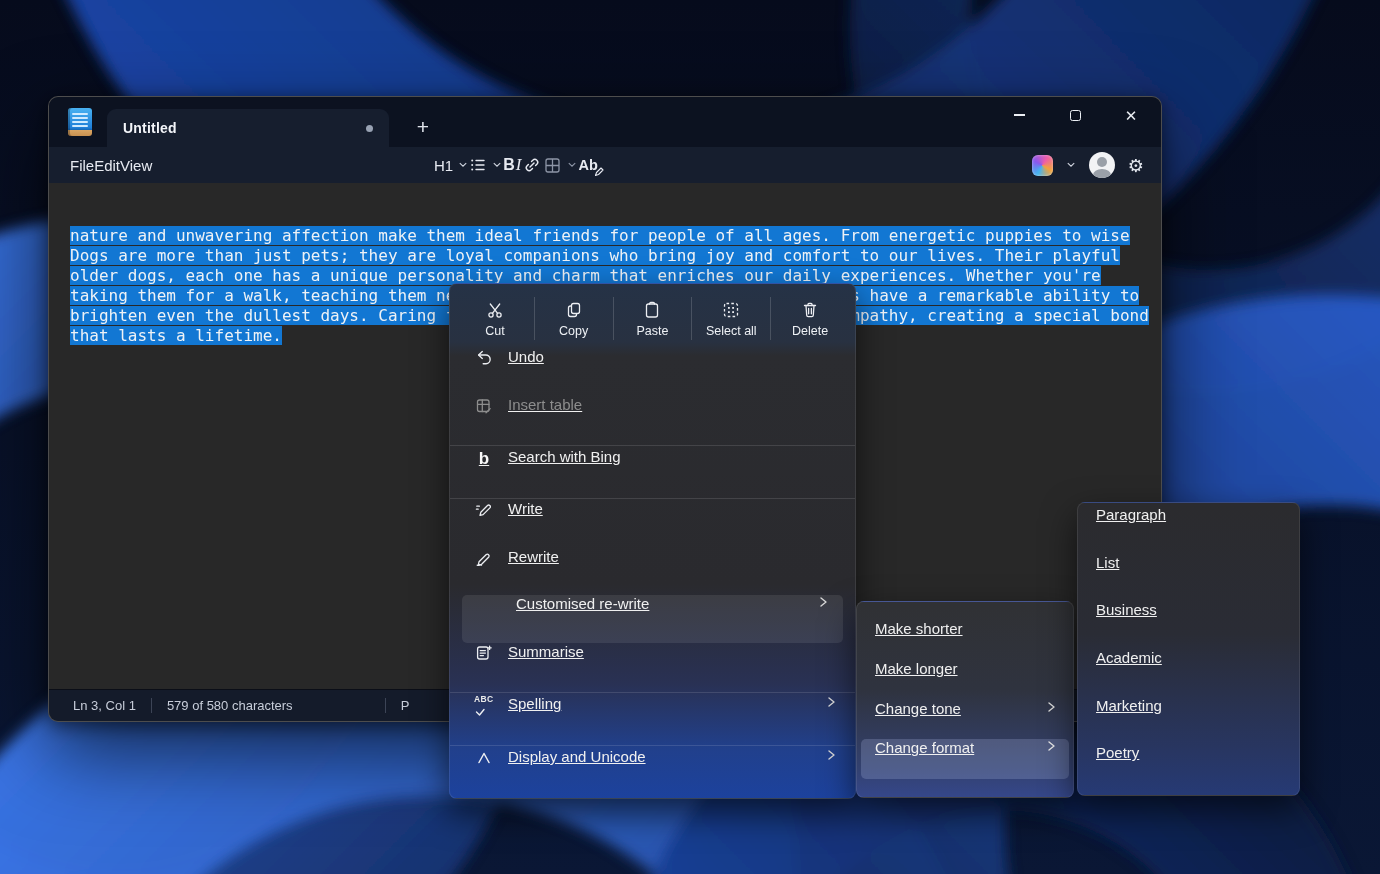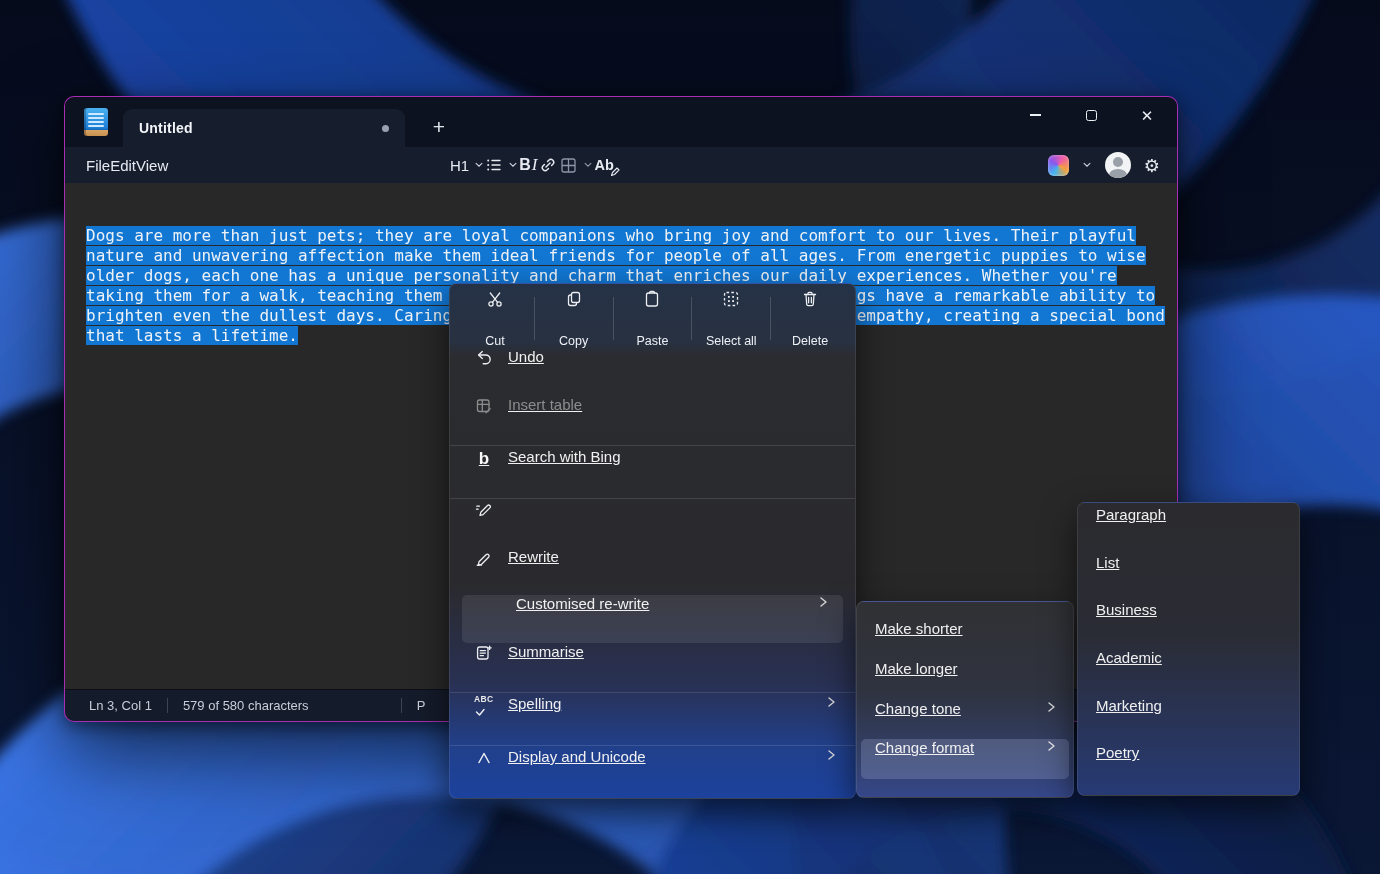--- a/index.html
+++ b/index.html
@@ -3,23 +3,23 @@
 <meta charset="utf-8">
 <style>
   * { margin:0; padding:0; box-sizing:border-box; }
   html,body { width:1380px; height:874px; overflow:hidden; background:#081022;
               font-family:"Liberation Sans", sans-serif; }
 
   
   #wallpaper { position:absolute; inset:0; z-index:0; }
 
   
-  #win { position:absolute; left:64px; top:96px; width:1114px; height:626px;
+  #win { position:absolute; left:48px; top:96px; width:1114px; height:626px;
          border-radius:10px; overflow:hidden; z-index:2;
-         background:#a21caf; border:1px solid rgba(255,255,255,.07);
+         background:#404040; border:1px solid rgba(255,255,255,.07);
          box-shadow:0 30px 80px rgba(0,0,0,.65), 0 4px 18px rgba(0,0,0,.5); }
 
   .titlebar { position:absolute; left:0; top:0; right:0; height:50px; background:#0c1220; }
   .appicon { position:absolute; left:19px; top:11px; width:24px; height:28px; border-radius:3px;
              background:linear-gradient(180deg,#49b2f2 0%,#1f7fd8 70%,#1668b6 78%,#d9a665 78%,#c8904f 100%);
              box-shadow:inset 2px 0 0 rgba(0,0,0,.25); }
   .appicon i { position:absolute; left:4px; right:4px; height:2px; background:#cfeaff; border-radius:1px; }
   .tab { position:absolute; left:58px; top:12px; width:282px; height:38px;
          background:#161e2e; border-radius:9px 9px 0 0; display:flex; align-items:center; }
   .tab .title { margin-left:16px; color:#f3f5f9; font-size:14px; font-weight:700; letter-spacing:.2px; }
@@ -65,21 +65,21 @@
   .statusbar .vdiv { width:1px; height:15px; background:#3c4456; margin:0 15px; }
 
   
   .menu { position:absolute; border-radius:8px; border:1px solid rgba(255,255,255,.09);
           box-shadow:0 14px 34px rgba(0,0,0,.6); overflow:hidden; color:#f0f0f0; font-size:15px; }
   #cmenu { left:449px; top:283px; width:407px; height:516px; z-index:5;
            background:linear-gradient(180deg,#253246 0px,#283141 58px,#2b2c30 72px,#2a2a2e 300px,
                        #293154 400px,#21408c 465px,#1c429e 516px);
            display:flex; flex-direction:column; padding:3px 0; }
   .qrow { height:62px; display:flex; align-items:stretch; padding:2px 6px 0 6px; }
-  .qcell { flex:1; display:flex; flex-direction:column; align-items:center; justify-content:space-between; gap:4px; }
+  .qcell { flex:1; display:flex; flex-direction:column; align-items:center; justify-content:center; gap:4px; }
   .qcell .qlbl { font-size:12.5px; color:#eef1f5; }
   .qline { width:1px; background:rgba(255,255,255,.16); margin:8px 0; }
   .mrow { height:48px; display:flex; padding:0 18px 0 24px; position:relative;text-decoration:underline; }
   .mrow .ic { width:20px; height:20px; flex:0 0 20px; display:flex; align-items:center; justify-content:center; }
   .mrow .lbl { margin-left:14px; flex:1; }
   .mrow.disabled .lbl { color:#8d8d8d; }
   .mrow.hl { background:rgba(255,255,255,.085); border-radius:5px; margin:0 12px; padding:0 14px 0 20px; }
   .msep { height:5px; display:flex; align-items:center; }
   .msep i { display:block; width:100%; height:1px; background:rgba(255,255,255,.12); }
   .chevr { width:12px; height:14px; flex:0 0 12px; }
@@ -223,22 +223,22 @@
       <span class="copilot"></span>
       <svg class="chevd" viewBox="0 0 12 12" width="11" height="11">
           <polyline points="2.5,4 6,7.5 9.5,4" fill="none" stroke="#cfd4de" stroke-width="1.3" stroke-linecap="round"></polyline>
         </svg>
       <span class="avatar"></span>
       <span class="gear">⚙</span>
     </div>
   </div>
 
   <div class="editor">
+    <div class="line"><span class="sel">nature and unwavering affection make them ideal friends for people of all ages. From energetic puppies to wise</span></div>
     <div class="line"><span class="sel">Dogs are more than just pets; they are loyal companions who bring joy and comfort to our lives. Their playful</span></div>
-    <div class="line"><span class="sel">nature and unwavering affection make them ideal friends for people of all ages. From energetic puppies to wise</span></div>
     <div class="line"><span class="sel">older dogs, each one has a unique personality and charm that enriches our daily experiences. Whether you're</span></div>
     <div class="line"><span class="sel">taking them for a walk, teaching them new tricks, or simply relaxing at home, dogs have a remarkable ability to</span></div>
     <div class="line"><span class="sel">brighten even the dullest days. Caring for a dog builds responsibility and deep empathy, creating a special bond</span></div>
     <div class="line"><span class="sel">that lasts a lifetime.</span></div>
   </div>
 
   <div class="statusbar">
     <span>Ln 3, Col 1</span>
     <span class="vdiv"></span>
     <span>579 of 580 characters</span>
@@ -349,20 +349,21 @@
 
   <div class="mrow">
     <span class="ic">
       <svg class="icon" width="20" height="20" viewBox="0 0 20 20">
           <g fill="none" stroke="#eceef2" stroke-width="1.3" stroke-linecap="round" stroke-linejoin="round">
             <path d="M2.8 6.2h2.6M2.4 9.2h1.8"></path>
             <path d="M6 15.4l.8-3.1 6.7-6.8a1.7 1.7 0 0 1 2.4 2.4l-6.8 6.7-3.1.8z"></path>
           </g>
         </svg>
     </span>
+    <span class="lbl">Write</span>
   </div>
 
   <div class="mrow">
     <span class="ic">
       <svg class="icon" width="20" height="20" viewBox="0 0 20 20">
           <g fill="none" stroke="#eceef2" stroke-width="1.3" stroke-linecap="round" stroke-linejoin="round">
             <path d="M5 13.8L12.3 6.5a1.8 1.8 0 0 1 2.5 2.5L7.6 16.3l-3.3.7.7-3.2z"></path>
             <path d="M3.2 17.2c1.4 1 2.8-1 4.3-.1"></path>
           </g>
         </svg>

